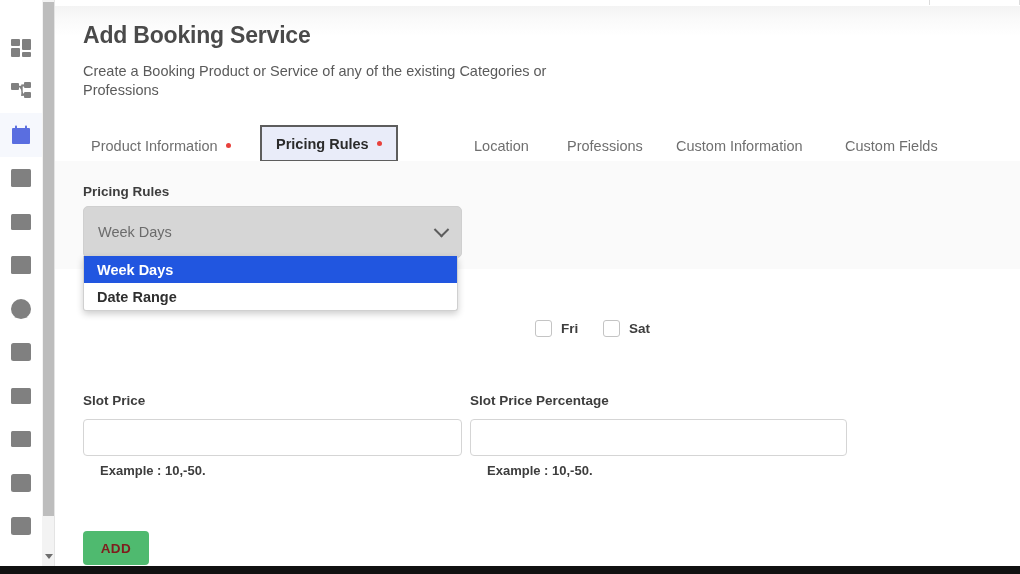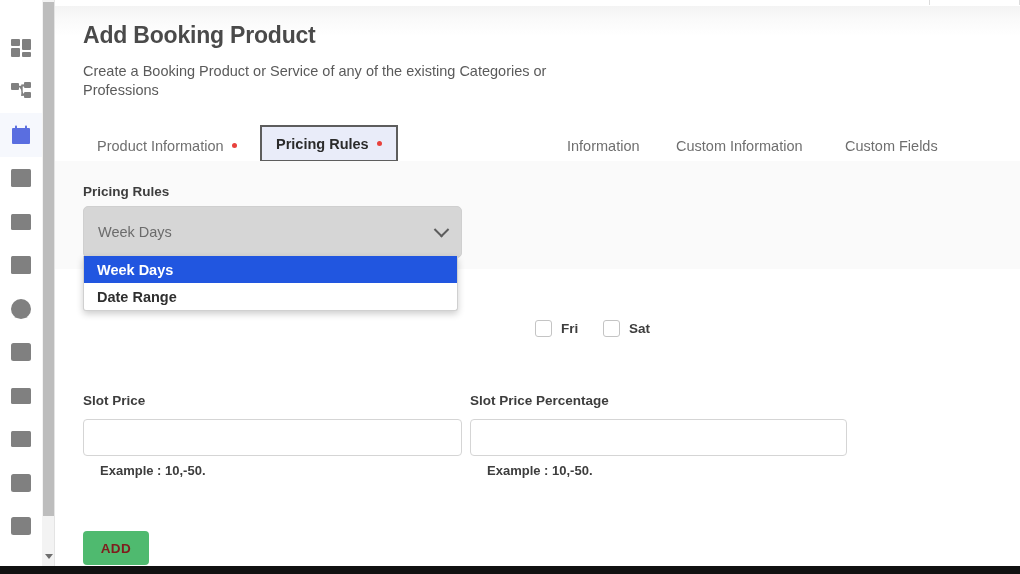--- a/index.html
+++ b/index.html
@@ -383,39 +383,42 @@
   <div class="page">
 
     <div class="top-strip">
       <div class="ghost-card"></div>
     </div>
 
     <div class="content">
 
       <div class="bottom-fade"></div>
 
-      <div class="page-title">Add Booking Product</div>
+      <div class="page-title">Add Booking Service</div>
       <div class="page-sub">Create a Booking Product or Service of any of the existing Categories or Professions</div>
 
       <div class="tabs">
 
-        <div class="tab" style="left:12px;">
+        <div class="tab" style="left:6px;">
           <span>Product Information</span>
           <span class="dot"></span>
         </div>
 
         <div class="tab active" style="left:177px;">
           <span>Pricing Rules</span>
           <span class="dot"></span>
           <span class="underline"></span>
         </div>
 
+        <div class="tab" style="left:389px;">
+          <span>Location</span>
+        </div>
 
         <div class="tab" style="left:482px;">
-          <span>Information</span>
+          <span>Professions</span>
         </div>
 
         <div class="tab" style="left:591px;">
           <span>Custom Information</span>
         </div>
 
         <div class="tab" style="left:760px;">
           <span>Custom Fields</span>
         </div>
 

